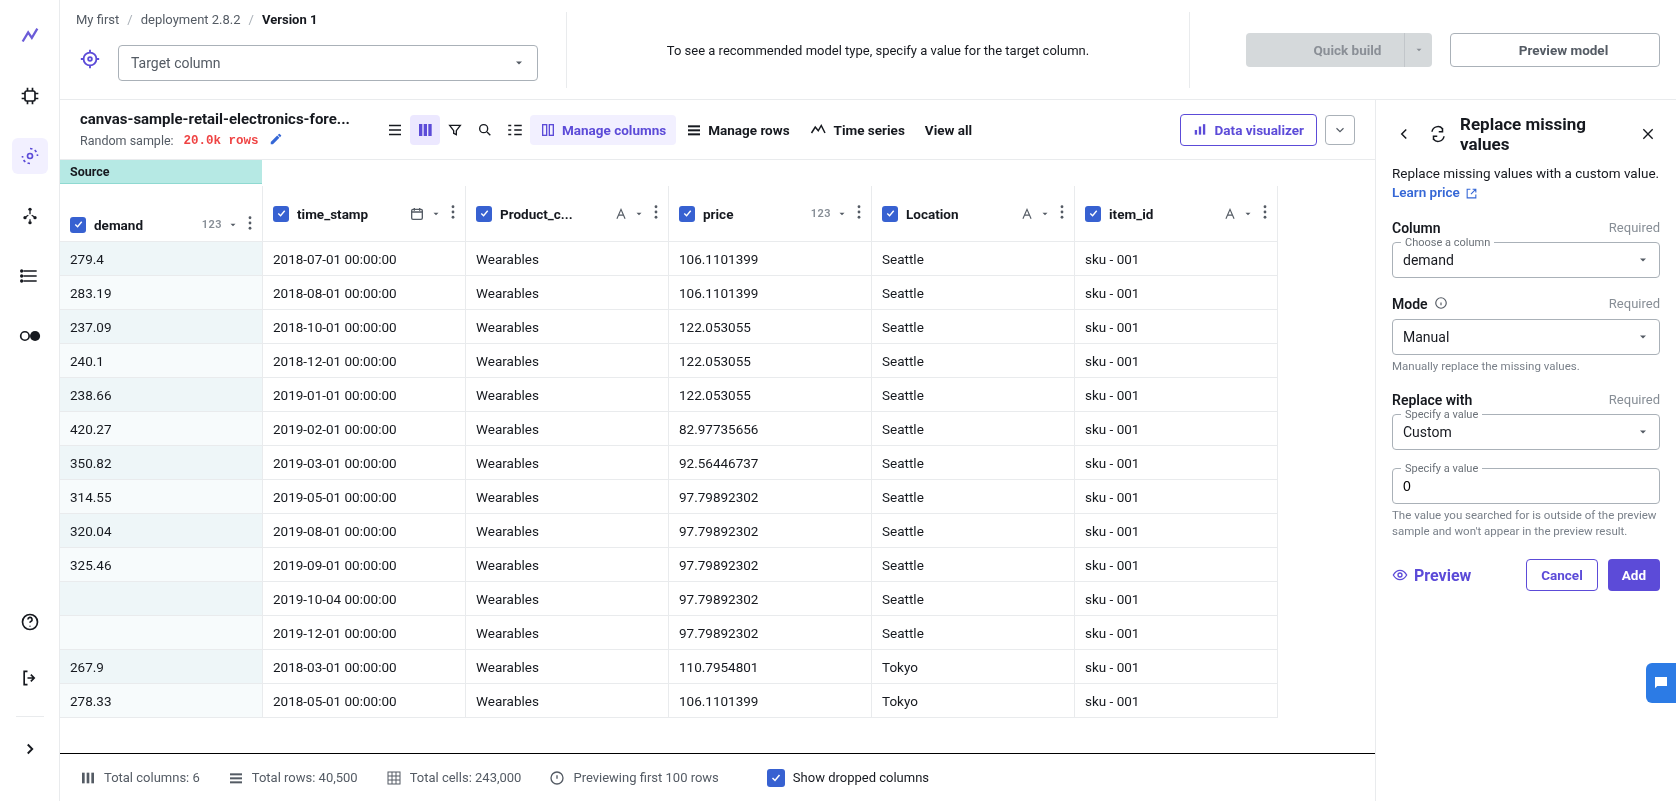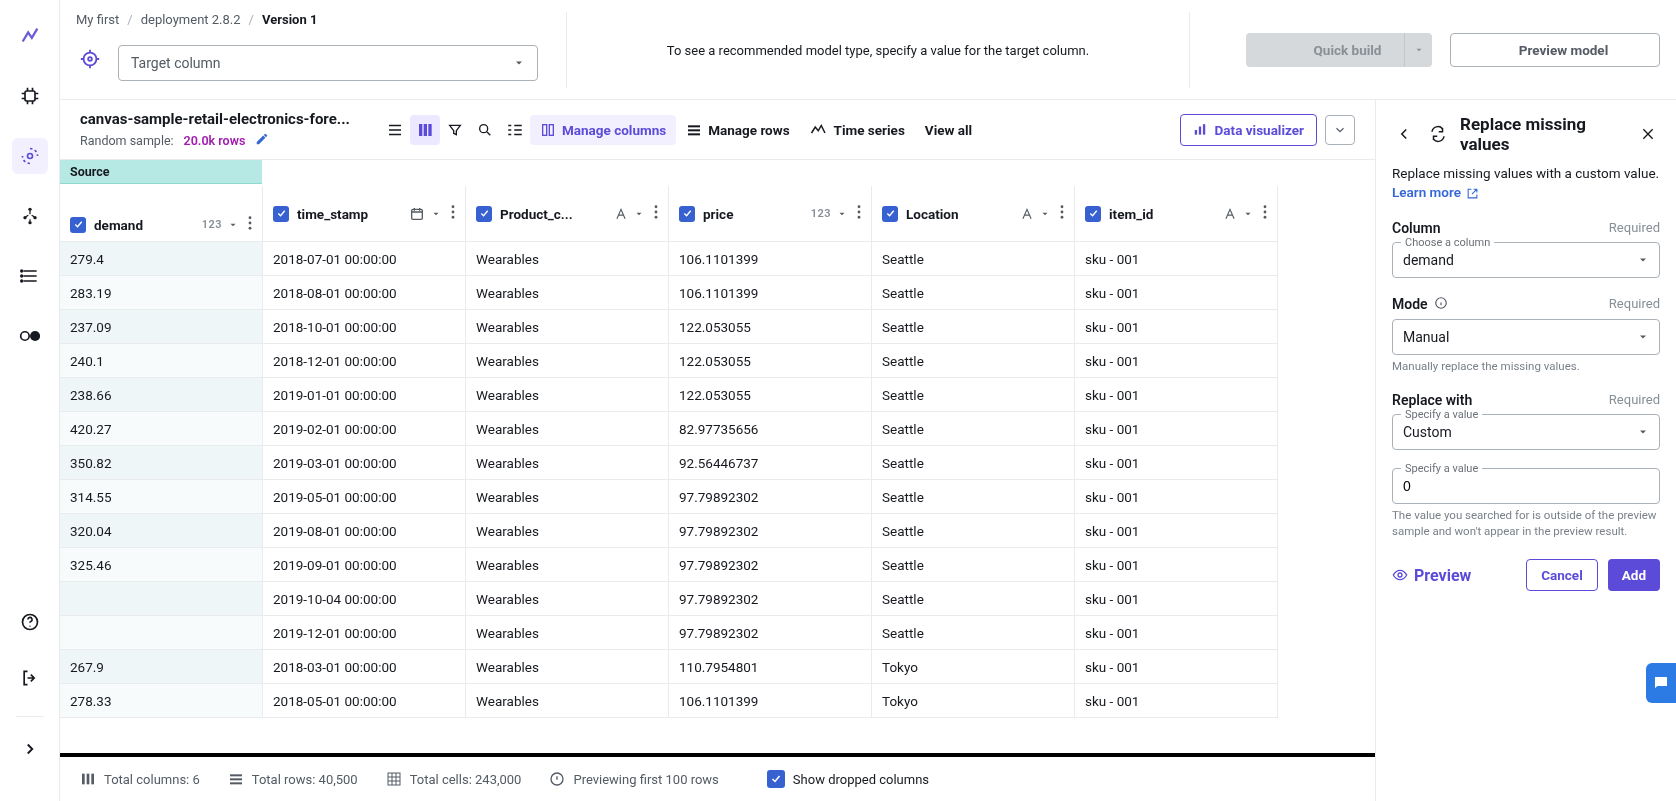--- a/index.html
+++ b/index.html
@@ -32,21 +32,21 @@
 .btn.quick .split { position: absolute; right: 0; top: 0; bottom: 0; width: 28px; border-left: 1px solid #c2c6ca; display: flex; align-items: center; justify-content: center; }
 .btn.preview-model { border: 1px solid #aab1b8; color: #545b64; background: #fff; width: 210px; }
 
 
 .workspace { display: flex; flex: 1; min-height: 0; }
 .center { flex: 1; display: flex; flex-direction: column; min-width: 0; border-right: 1px solid #e9ebed; }
 .dataset-bar { display: flex; align-items: center; padding: 10px 20px; border-bottom: 1px solid #e9ebed; gap: 10px; }
 .ds-left { flex: 0 0 290px; }
 .ds-title { font-size: 15px; font-weight: 700; white-space: nowrap; overflow: hidden; text-overflow: ellipsis; }
 .ds-sub { font-size: 12.5px; color: #545b64; margin-top: 4px; display: flex; align-items: center; gap: 10px; }
-.ds-sub a { color: #a21caf; text-decoration: none; font-weight: 600; }
+.ds-sub a { color: #ef4444; text-decoration: none; font-weight: 600; font-family: Liberation Mono, monospace; }
 .ds-toolbar { display: flex; align-items: center; flex: 1; }
 .tool { width: 30px; height: 30px; display: flex; align-items: center; justify-content: center; border-radius: 4px; cursor: pointer; color: #16191f; }
 .tool.on { background: #ece8ff; color: #5c4bd8; }
 .tool.wide { width: auto; padding: 0 10px; gap: 6px; font-size: 13.5px; font-weight: 700; }
 .tool.wide.purple { color: #5c4bd8; background: #f2f0ff; }
 .data-vis-btn { border: 1px solid #5c4bd8; height: 32px; border-radius: 4px; display: flex; align-items: center; gap: 8px; padding: 0 12px; color: #5c4bd8; font-weight: 700; font-size: 13.5px; cursor: pointer; margin-left: auto; }
 .ds-more { width: 30px; height: 30px; border: 1px solid #aab1b8; border-radius: 4px; display: flex; align-items:center; justify-content:center; cursor:pointer; margin-left: 8px; }
 
 
 .table-wrap { flex: 1; overflow: auto; }
@@ -60,21 +60,21 @@
 .th .caret { color: #545b64; }
 .th .kebab { margin-left: 4px; color: #545b64; cursor:pointer; }
 .col-w0 { width: 203px; } .col-w1 { width: 203px; } .col-w2 { width: 203px; } .col-w3 { width: 203px; } .col-w4 { width: 203px; } .col-w5 { width: 203px; }
 
 .tr { display: flex; }
 .td { border-right: 1px solid #e9ebed; border-bottom: 1px solid #e9ebed; padding: 8px 10px; font-size: 13.5px; color: #16191f; min-height: 34px; display: flex; align-items: center; }
 .tr:nth-child(odd) .td.col-w0 { background: #eef6f8; }
 .tr:nth-child(even) .td.col-w0 { background: #f7fbfc; }
 
 
-.footer { height: 48px; border-top: 4px solid #000000; display: flex; align-items: center; padding: 0 20px; gap: 28px; font-size: 13px; color: #545b64; }
+.footer { height: 48px; border-top: 1px solid #000000; display: flex; align-items: center; padding: 0 20px; gap: 28px; font-size: 13px; color: #545b64; }
 .footer .fi { display: flex; align-items: center; gap: 8px; }
 .footer .chk2 { width: 18px; height: 18px; background: #3761d1; border-radius: 3px; display:inline-flex; align-items:center; justify-content:center; }
 
 
 .rpane { width: 300px; padding: 14px 16px; display:flex; flex-direction:column; gap: 10px; overflow-y:auto; }
 .rpane-hd { display: flex; align-items: center; gap: 10px; }
 .rpane-hd h2 { font-size: 17px; font-weight: 700; flex: 1; }
 .rpane-hd .iconbtn { width: 24px; height: 24px; display:flex; align-items:center; justify-content:center; cursor:pointer; color:#16191f; }
 .rpane p.desc { font-size: 13.5px; color: #16191f; line-height: 1.4; }
 .rpane a.learn { color: #3567d6; font-weight: 600; text-decoration: none; }
@@ -597,21 +597,21 @@
               </svg>
             </span>
           <h2>Replace missing values</h2>
           <span class="iconbtn">
               <svg width="16" height="16" viewBox="0 0 24 24" stroke="#16191f" stroke-width="2">
                 <path d="M5 5l14 14M19 5L5 19"></path>
               </svg>
             </span>
         </div>
         <p class="desc">
-          <span>Replace missing values with a custom value. </span><a class="learn" href="#"><span>Learn more</span> <span class="ext-icon">
+          <span>Replace missing values with a custom value. </span><a class="learn" href="#"><span>Learn price</span> <span class="ext-icon">
                 <svg width="13" height="13" viewBox="0 0 24 24" fill="none" stroke="#3567d6" stroke-width="2">
                   <path d="M14 4h6v6M20 4l-9 9M10 4H4v16h16v-6"></path>
                 </svg>
               </span></a>
         </p>
 
         <div class="form-row">
           <div class="lbl">
               <span>Column</span>
               <span class="req">Required</span>

